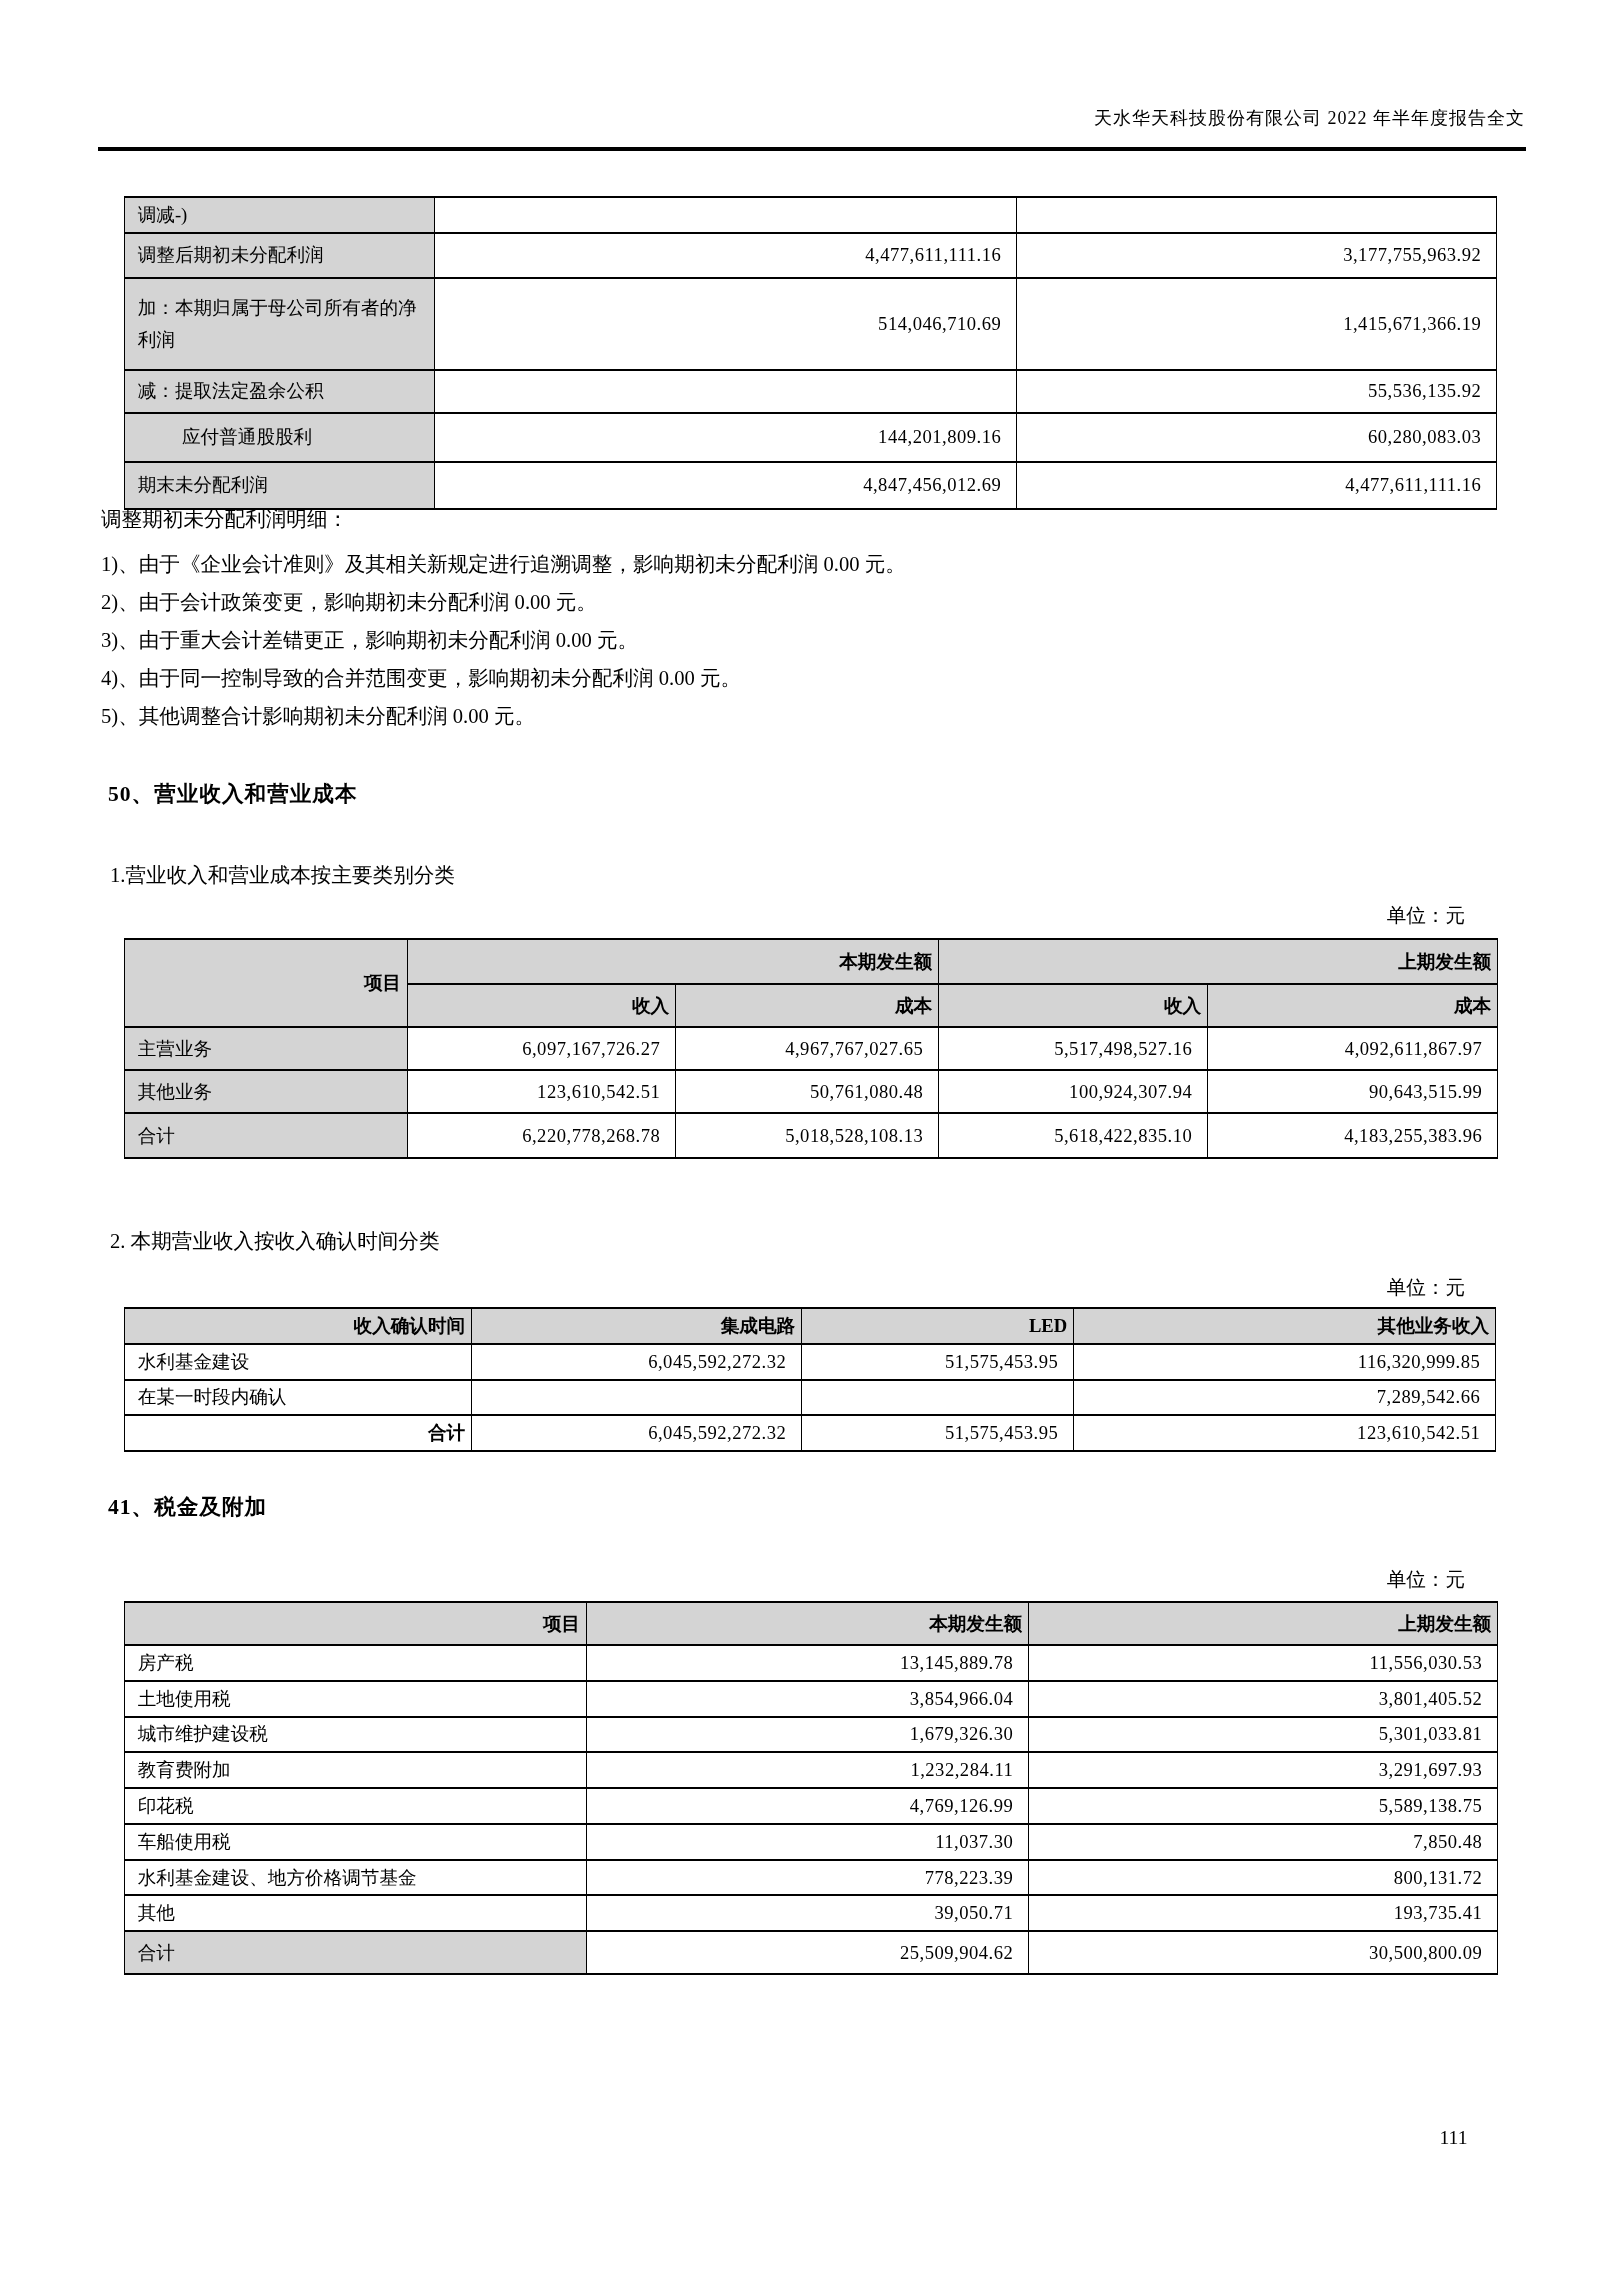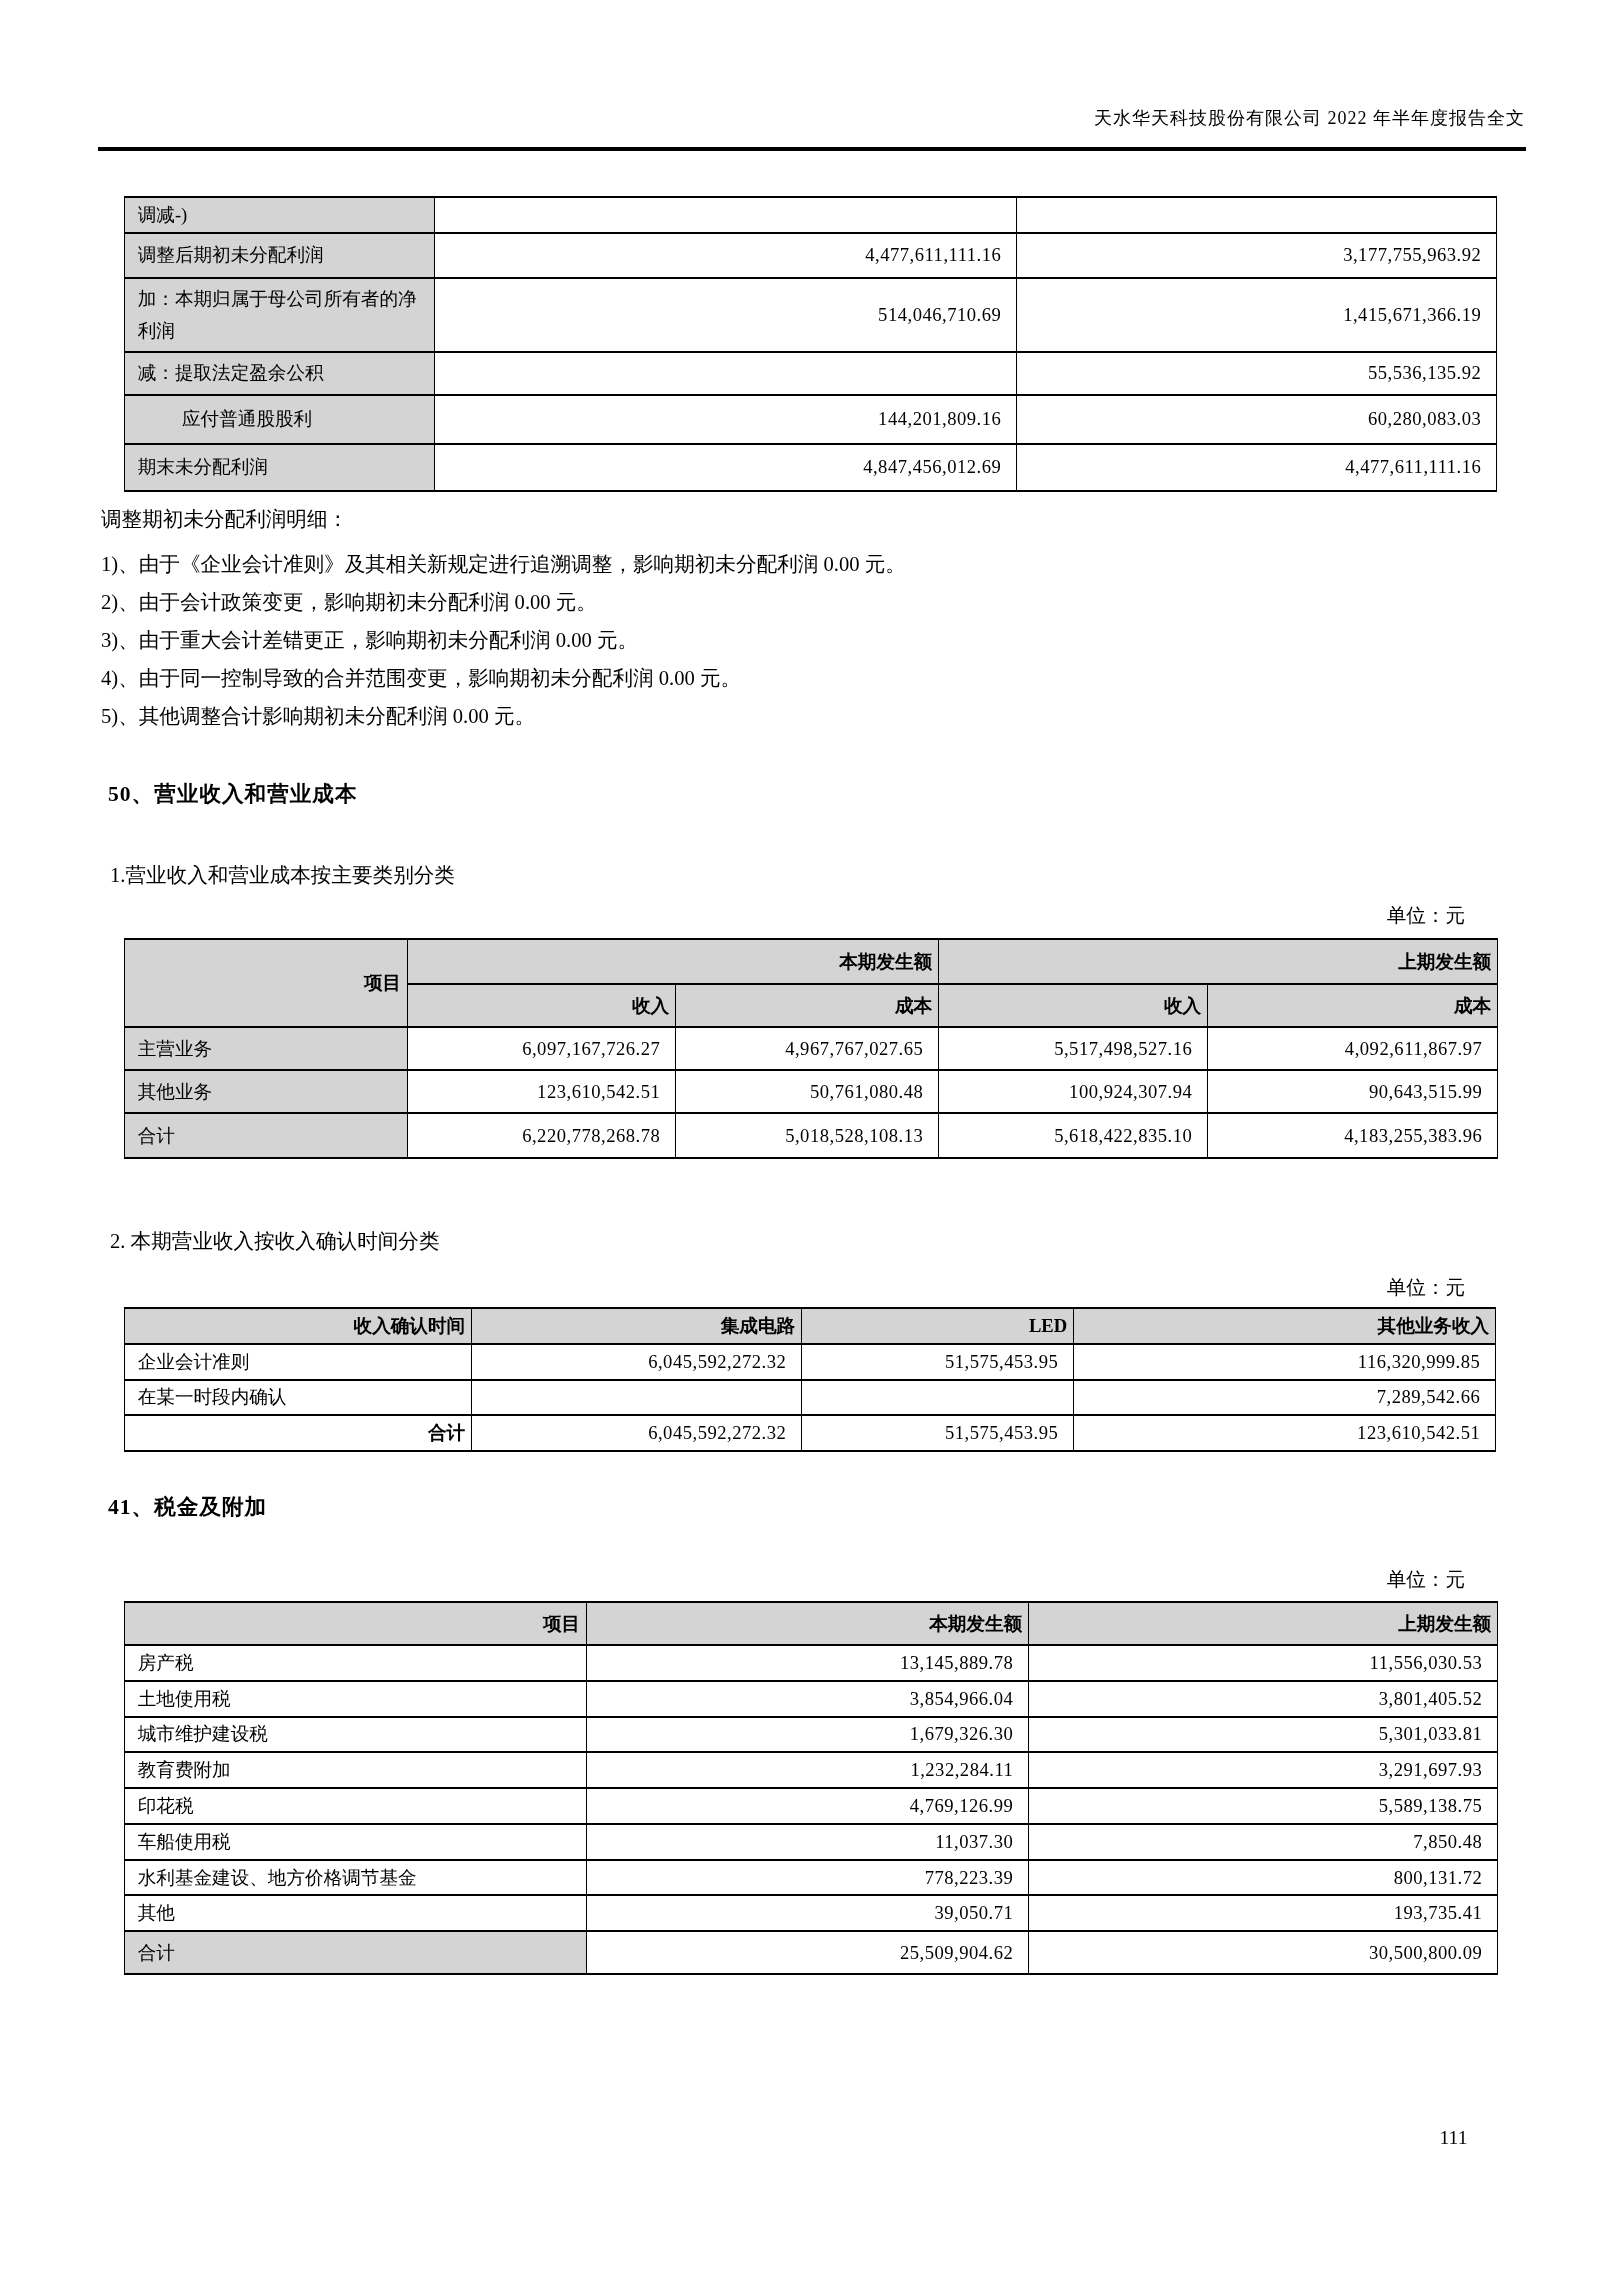--- a/index.html
+++ b/index.html
@@ -61,21 +61,21 @@
         <tr style="height:23px;">
       <td class="cell-label gray">调减-)</td>
       <td class="cell-num"></td>
       <td class="cell-num"></td>
     </tr>
     <tr style="height:45px;">
       <td class="cell-label gray">调整后期初未分配利润</td>
       <td class="cell-num">4,477,611,111.16</td>
       <td class="cell-num">3,177,755,963.92</td>
     </tr>
-    <tr style="height:74px;margin-top:12px;">
+    <tr style="height:92px;margin-top:12px;">
       <td class="cell-label gray" style="line-height:32px;">加：本期归属于母公司所有者的净利润</td>
       <td class="cell-num">514,046,710.69</td>
       <td class="cell-num">1,415,671,366.19</td>
     </tr>
     <tr style="height:43px;">
       <td class="cell-label gray">减：提取法定盈余公积</td>
       <td class="cell-num"></td>
       <td class="cell-num">55,536,135.92</td>
     </tr>
     <tr style="height:49px;">
@@ -159,21 +159,21 @@
         <col style="width:422px">
       </colgroup>
     <tbody>
         <tr style="height:32px;">
       <td class="cell-center gray">收入确认时间</td>
       <td class="cell-center gray">集成电路</td>
       <td class="cell-center gray">LED</td>
       <td class="cell-center gray">其他业务收入</td>
     </tr>
     <tr style="height:32px;">
-      <td class="cell-label">企业会计准则</td>
+      <td class="cell-label">水利基金建设</td>
       <td class="cell-num">6,045,592,272.32</td>
       <td class="cell-num">51,575,453.95</td>
       <td class="cell-num">116,320,999.85</td>
     </tr>
     <tr style="height:33px;">
       <td class="cell-label">在某一时段内确认</td>
       <td class="cell-num"></td>
       <td class="cell-num"></td>
       <td class="cell-num">7,289,542.66</td>
     </tr>

